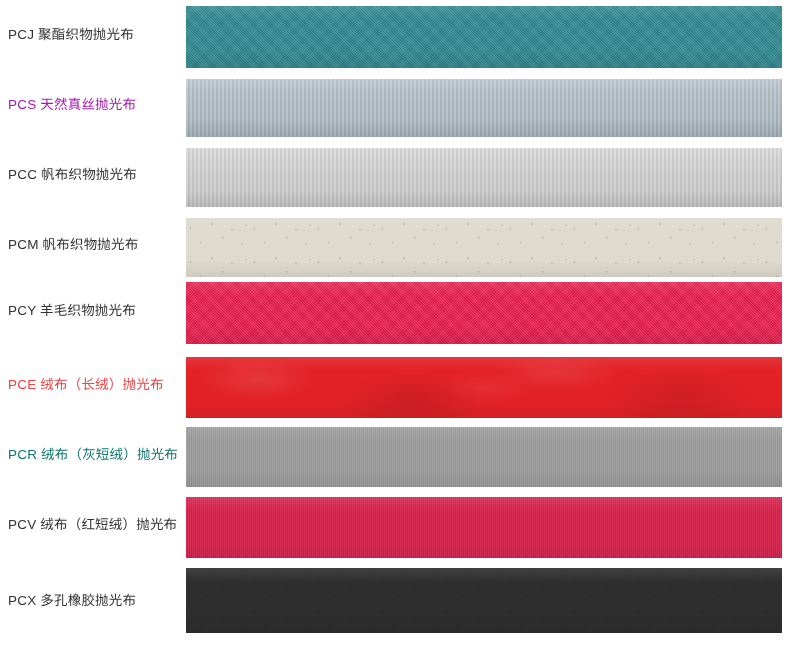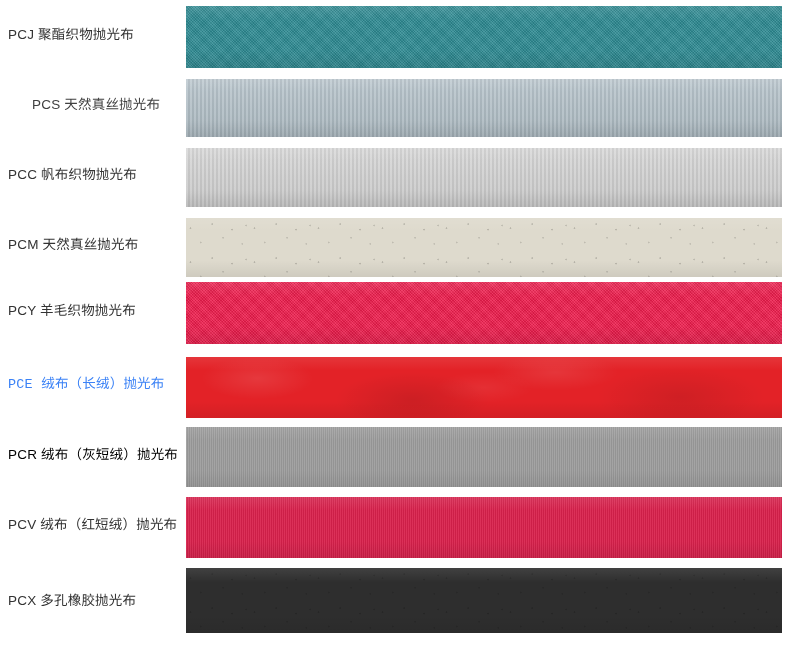--- a/index.html
+++ b/index.html
@@ -132,56 +132,56 @@
 
 <div id="swatch-chart" style="background: rgb(255, 255, 255);">
     <div class="swatch-row" style="top: 0px;">
       <div class="row-label" style="color: rgb(51, 51, 51);">PCJ 聚酯织物抛光布</div>
       <div class="swatch" style="background-color: rgb(45, 138, 146); top: 6px; height: 62px;">
         <div class="tex tex-weave"></div>
         <div class="tex tex-shade"></div>
       </div>
     </div>
     <div class="swatch-row" style="top: 70px;">
-      <div class="row-label" style="color: #404040; margin-left: 24px;">PCS 天然真丝抛光布</div>
+      <div class="row-label" style="color: #a21caf;">PCS 天然真丝抛光布</div>
       <div class="swatch" style="background-color: rgb(176, 190, 198); top: 9px; height: 58px;">
         <div class="tex tex-sheen"></div>
         <div class="tex tex-shade"></div>
       </div>
     </div>
     <div class="swatch-row" style="top: 140px;">
       <div class="row-label" style="color: rgb(51, 51, 51);">PCC 帆布织物抛光布</div>
       <div class="swatch" style="background-color: rgb(209, 209, 209); top: 8px; height: 59px;">
         <div class="tex tex-sheen"></div>
         <div class="tex tex-shade"></div>
       </div>
     </div>
     <div class="swatch-row" style="top: 210px;">
-      <div class="row-label" style="color: rgb(51, 51, 51);">PCM 天然真丝抛光布</div>
+      <div class="row-label" style="color: rgb(51, 51, 51);">PCM 帆布织物抛光布</div>
       <div class="swatch" style="background-color: rgb(222, 218, 205); top: 8px; height: 59px;">
         <div class="tex tex-speck"></div>
         <div class="tex tex-shade"></div>
       </div>
     </div>
     <div class="swatch-row" style="top: 276px;">
       <div class="row-label" style="color: rgb(51, 51, 51);">PCY 羊毛织物抛光布</div>
       <div class="swatch" style="background-color: rgb(237, 28, 76); top: 6px; height: 62px;">
         <div class="tex tex-weave"></div>
         <div class="tex tex-shade"></div>
       </div>
     </div>
     <div class="swatch-row" style="top: 350px;">
-      <div class="row-label" style="color: #3b82f6; font-family: Liberation Mono, monospace;">PCE 绒布（长绒）抛光布</div>
+      <div class="row-label" style="color: #ef4444;">PCE 绒布（长绒）抛光布</div>
       <div class="swatch" style="background-color: rgb(227, 34, 39); top: 7px; height: 61px;">
         <div class="tex tex-mottle"></div>
         <div class="tex tex-shade"></div>
       </div>
     </div>
     <div class="swatch-row" style="top: 420px;">
-      <div class="row-label" style="color: #000000;">PCR 绒布（灰短绒）抛光布</div>
+      <div class="row-label" style="color: #0f766e;">PCR 绒布（灰短绒）抛光布</div>
       <div class="swatch" style="background-color: rgb(157, 157, 157); top: 7px; height: 60px;">
         <div class="tex tex-nap"></div>
         <div class="tex tex-shade"></div>
       </div>
     </div>
     <div class="swatch-row" style="top: 490px;">
       <div class="row-label" style="color: rgb(51, 51, 51);">PCV 绒布（红短绒）抛光布</div>
       <div class="swatch" style="background-color: rgb(217, 33, 76); top: 7px; height: 61px;">
         <div class="tex tex-nap"></div>
         <div class="tex tex-shade"></div>

